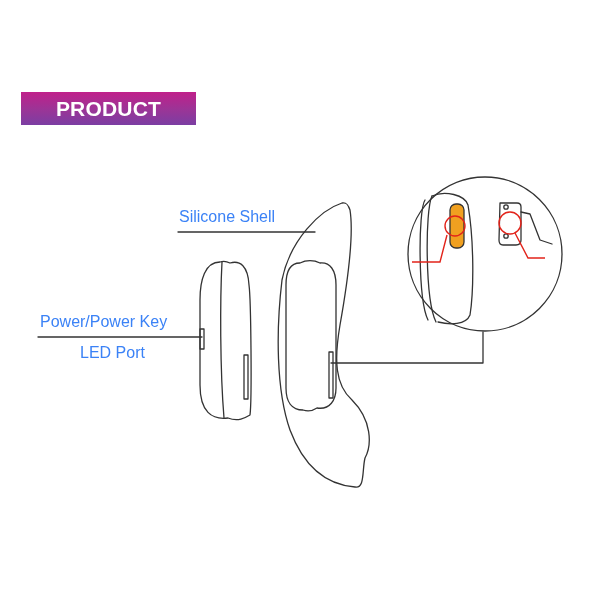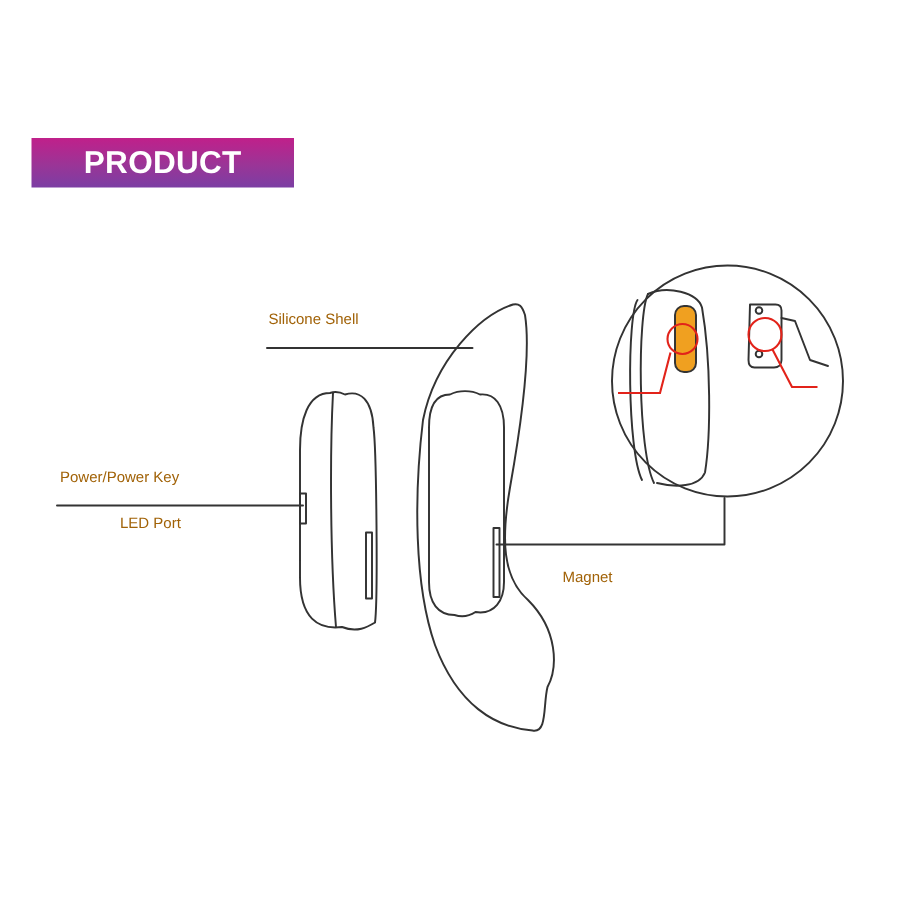--- a/index.html
+++ b/index.html
@@ -3,21 +3,21 @@
 <meta charset="utf-8">
 <style>
   html, body { margin: 0; padding: 0; background: #ffffff; }
   body { width: 600px; height: 600px; position: relative; overflow: hidden; font-family: "Liberation Sans", sans-serif; }
   .banner {
     position: absolute; left: 21px; top: 92px; width: 175px; height: 33px;
     background: linear-gradient(to bottom, #c0208a 0%, #9a3597 55%, #7b3ea3 100%);
     color: #ffffff; font-weight: bold; font-size: 21px; line-height: 33px;
     text-align: center; letter-spacing: 0.2px;
   }
-  .label { position: absolute; color: #a16207; font-size: 10px; white-space: nowrap; }
+  .label { position: absolute; color: #3b82f6; font-size: 16px; white-space: nowrap; }
   svg.diagram { position: absolute; left: 0; top: 0; }
 </style>
 </head>
 <body>
 
 <div class="banner">PRODUCT PROFILE</div>
 
 <svg class="diagram" width="600" height="600" viewBox="0 0 600 600">
   <g fill="none" stroke="#333" stroke-width="1.3" stroke-linecap="round" stroke-linejoin="round">
 
@@ -56,14 +56,13 @@
     <circle cx="510" cy="223" r="11"></circle>
     <polyline points="412,262 440,262 447,235"></polyline>
     <polyline points="545,258 528,258 515,233"></polyline>
   </g>
 </svg>
 
 <div class="label" style="left:179px; top:208px;">Silicone Shell</div>
 <div class="label" style="left:40px; top:313px;">Power/Power Key</div>
 <div class="label" style="left:80px; top:344px;">LED Port</div>
 <div class="label" style="left:375px; top:377px; line-height:17px;">
-  <div>Magnet</div>
 </div>
 
 </body></html>

